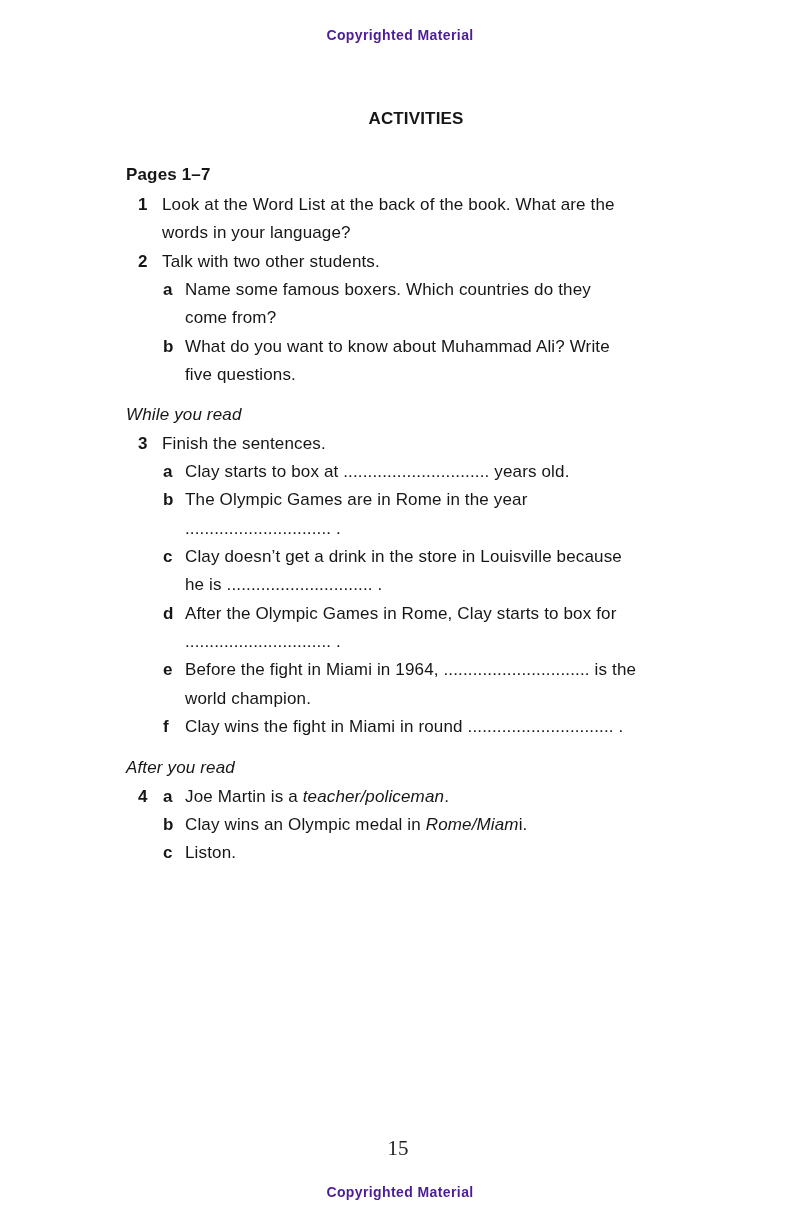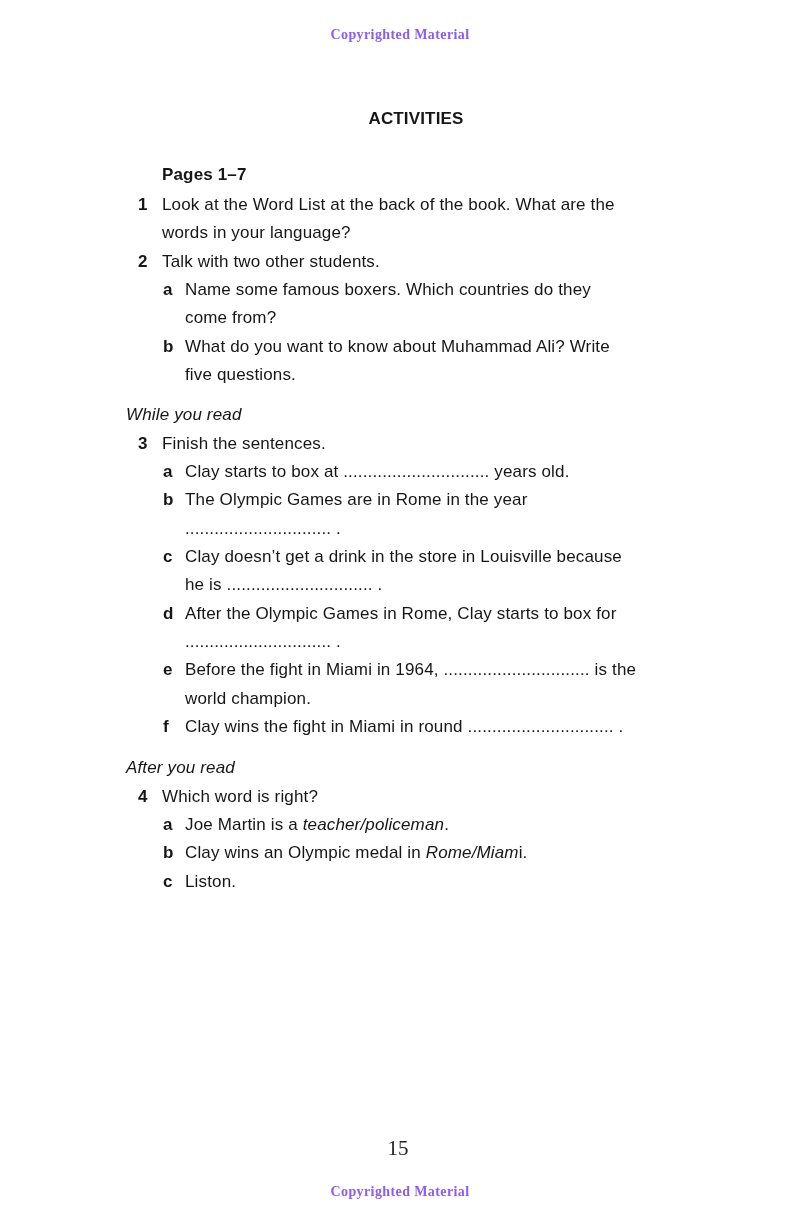--- a/index.html
+++ b/index.html
@@ -8,24 +8,23 @@
     background: #ffffff;
     color: #161616;
     font-family: "Liberation Sans", sans-serif;
     position: relative;
     overflow: hidden;
   }
   .banner {
     position: absolute; left: 0; width: 800px;
     text-align: center;
     font-size: 14px; font-weight: bold;
-    color: #8b5cf6;
+    color: #4c1d95;
     letter-spacing: 0.4px;
     line-height: 16px;
-    font-family: Liberation Serif, serif;
   }
   .banner.top { top: 27px; }
   .banner.bottom { top: 1184px; }
   .pagenum {
     position: absolute; top: 1136px; left: 0; width: 796px;
     text-align: center;
     font-family: "Liberation Serif", serif;
     font-size: 21px; color: #222222;
     line-height: 24px;
   }
@@ -36,21 +35,20 @@
     letter-spacing: 0.15px;
     padding-top: 105px;
   }
   .title {
     text-align: center;
     font-weight: bold;
   }
   .pages-heading {
     font-weight: bold;
     margin-top: 27.7px;
-    margin-left: 36px;
   }
   .section-heading { font-style: italic; }
   .mt-before { margin-top: 9.7px; }
   .mt-while  { margin-top: 11.7px; }
   .mt-after  { margin-top: 13.1px; }
   .list.first { margin-top: 1.7px; }
   .item { position: relative; padding-left: 36px; }
   .item > .num {
     position: absolute; left: 12px; top: 0;
     font-weight: bold;
@@ -129,21 +127,20 @@
         <span class="letter">f</span>
         <div class="line">Clay wins the fight in Miami in round .............................. .</div>
       </div>
     </div>
   </div>
 
   <div class="section-heading mt-after">After you read</div>
   <div class="list">
     <div class="item">
       <span class="num">4</span>
-      <div class="line">Which word is right?</div>
       <div class="sub">
         <span class="letter">a</span>
         <div class="line"><span>Joe Martin is a </span><span class="it">teacher/policeman</span><span>.</span></div>
       </div>
       <div class="sub">
         <span class="letter">b</span>
         <div class="line"><span>Clay wins an Olympic medal in </span><span class="it">Rome/Miam</span><span>i.</span></div>
       </div>
       <div class="sub">
         <span class="letter">c</span>

